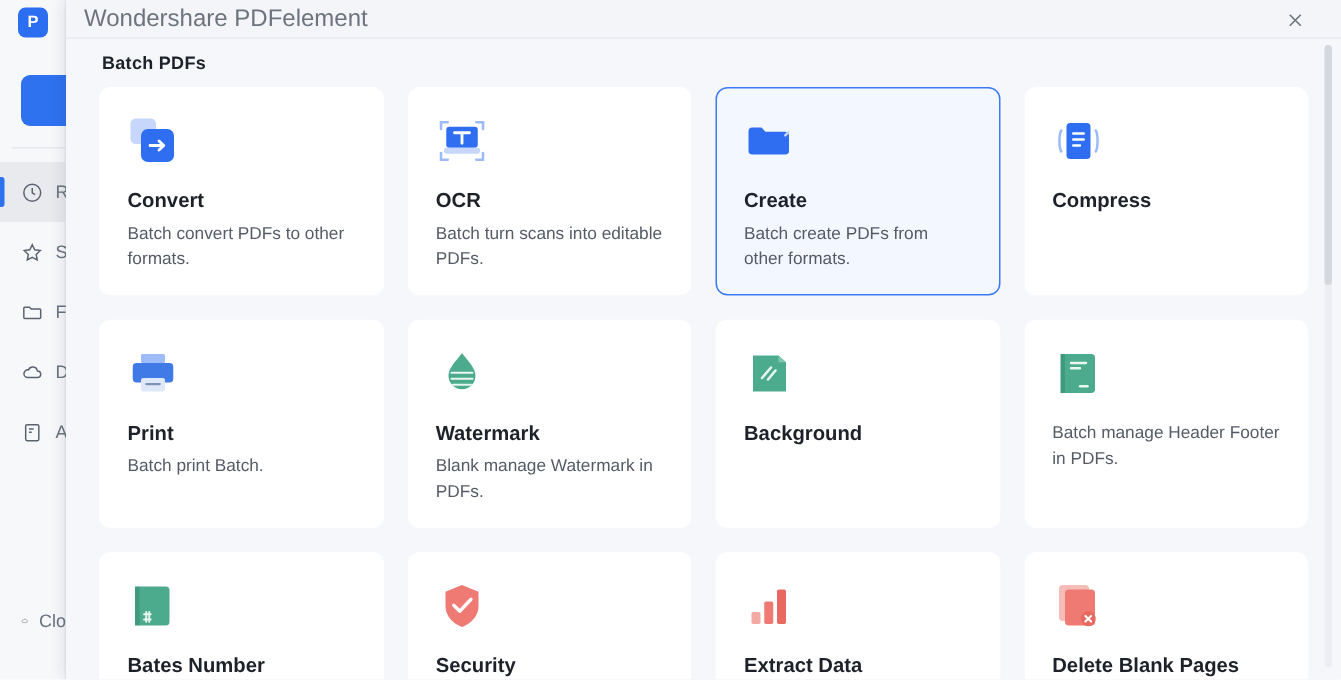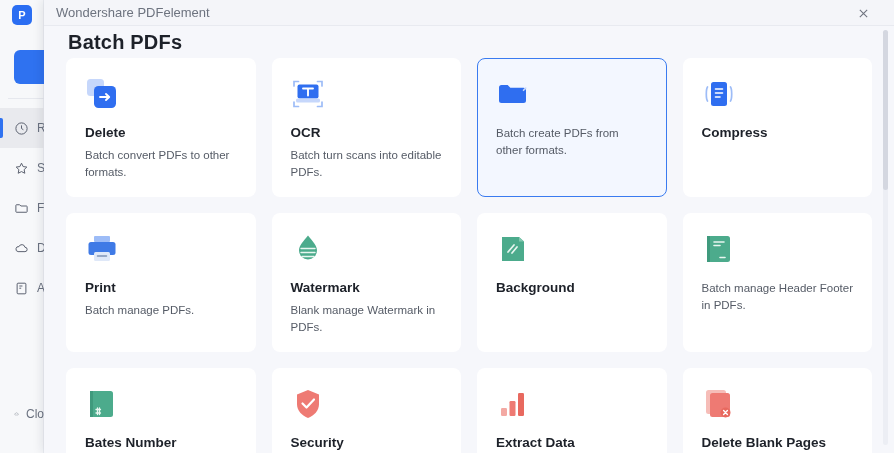--- a/index.html
+++ b/index.html
@@ -64,33 +64,33 @@
   .modal {
     position: absolute; left: 44px; top: 0; width: 850px; height: 453px;
     background: #f6f7fb;
     box-shadow: -2px 0 10px rgba(20,25,45,0.10);
   }
   .modal-titlebar {
     position: relative; height: 26px; background: #f4f5f9;
     border-bottom: 1px solid #e8eaf0;
     display: flex; align-items: center; padding-left: 12px;
   }
-  .modal-app-title { font-size: 13px; color: #6d737f; }
+  .modal-app-title { font-size: 16px; color: #6d737f; }
   .modal-close {
     position: absolute; right: 22px; top: 4px; width: 18px; height: 18px;
     display: flex; align-items: center; justify-content: center;
     color: #6f7480; font-size: 13px; cursor: pointer;
   }
   .win-restore {
     position: absolute; right: 5px; top: 5px; width: 14px; height: 14px;
     color: #7b808c; font-size: 11px; display: flex; align-items: center; justify-content: center;
   }
 
   .modal-header { height: 32px; display: flex; align-items: center; padding-left: 24px; }
-  .modal-title { font-size: 20px; font-weight: bold; color: #1d2129; letter-spacing: .2px; }
+  .modal-title { font-size: 12px; font-weight: bold; color: #1d2129; letter-spacing: .2px; }
 
   .modal-body {
     position: absolute; left: 0; top: 58px; right: 0; bottom: 0;
     padding: 0 22px 0 22px; overflow: hidden;
   }
   .grid {
     display: grid; grid-template-columns: repeat(4, 1fr); gap: 16px;
   }
   .card {
     background: #ffffff; border-radius: 8px; border: 1px solid transparent;
@@ -211,21 +211,21 @@
 
     <div class="modal-body">
       <div class="grid">
 
         <div class="card">
           <svg class="card-icon" viewBox="0 0 34 34">
             <rect x="2" y="2" width="17" height="17" rx="3.5" fill="#c6d7fb"></rect>
             <rect x="9" y="9" width="22" height="22" rx="4.5" fill="#2f6ef0"></rect>
             <path d="M15 20h9M21 17l3.2 3-3.2 3" stroke="#fff" stroke-width="1.9" fill="none" stroke-linecap="round" stroke-linejoin="round"></path>
           </svg>
-          <div class="card-title">Delete</div>
+          <div class="card-title">Convert</div>
           <div class="card-desc">Batch convert PDFs to other formats.</div>
         </div>
 
         <div class="card">
           <svg class="card-icon" viewBox="0 0 34 34">
             <g stroke="#9dbcf7" stroke-width="1.7" fill="none" stroke-linecap="round">
               <path d="M3 9V4.5h4.5M31 9V4.5h-4.5M3 25v4.5h4.5M31 25v4.5h-4.5"></path>
             </g>
             <rect x="6.5" y="7.5" width="21" height="14" rx="2" fill="#2f6ef0"></rect>
             <rect x="5" y="21.5" width="24" height="4" rx="1.6" fill="#c6d7fb"></rect>
@@ -233,41 +233,42 @@
           </svg>
           <div class="card-title">OCR</div>
           <div class="card-desc">Batch turn scans into editable PDFs.</div>
         </div>
 
         <div class="card selected">
           <svg class="card-icon" viewBox="0 0 34 34">
             <path d="M3 10.5a2.5 2.5 0 012.5-2.5h6.2l2.6 2.8h13.2a2.5 2.5 0 012.5 2.5v10.2a2.5 2.5 0 01-2.5 2.5H5.5A2.5 2.5 0 013 23.5z" fill="#2f6ef0"></path>
             <path d="M27.5 13.3l2.2-2.2" stroke="#c6d7fb" stroke-width="1.6" stroke-linecap="round"></path>
           </svg>
+          <div class="card-title">Create</div>
           <div class="card-desc">Batch create PDFs from other formats.</div>
         </div>
 
         <div class="card">
           <svg class="card-icon" viewBox="0 0 34 34">
             <rect x="9" y="5" width="16" height="24" rx="2.5" fill="#2f6ef0"></rect>
             <path d="M13.5 12h7M13.5 16h7M13.5 20h4.5" stroke="#fff" stroke-width="1.6" stroke-linecap="round"></path>
             <path d="M5.5 10c-1.6 2.3-1.6 11.7 0 14M28.5 10c1.6 2.3 1.6 11.7 0 14" stroke="#9dbcf7" stroke-width="1.7" fill="none" stroke-linecap="round"></path>
           </svg>
           <div class="card-title">Compress</div>
         </div>
 
         <div class="card">
           <svg class="card-icon" viewBox="0 0 34 34">
             <rect x="9" y="4" width="16" height="6" rx="1" fill="#9dbcf7"></rect>
             <rect x="3.5" y="10" width="27" height="13" rx="2.5" fill="#3f7ae6"></rect>
             <rect x="9" y="20" width="16" height="9" rx="1.5" fill="#dfe8f8"></rect>
             <path d="M12.5 24h9" stroke="#7f93b5" stroke-width="1.5" stroke-linecap="round"></path>
           </svg>
           <div class="card-title">Print</div>
-          <div class="card-desc">Batch manage PDFs.</div>
+          <div class="card-desc">Batch print Batch.</div>
         </div>
 
         <div class="card">
           <svg class="card-icon" viewBox="0 0 34 34">
             <path d="M17 3.5c5 6.2 9 10.2 9 15a9 9 0 01-18 0c0-4.8 4-8.8 9-15z" fill="#4cab8c"></path>
             <path d="M10 16.5h14M10 20.5h14M11 24.5h12" stroke="#e8f6f0" stroke-width="1.4" stroke-linecap="round"></path>
           </svg>
           <div class="card-title">Watermark</div>
           <div class="card-desc">Blank manage Watermark in PDFs.</div>
         </div>

